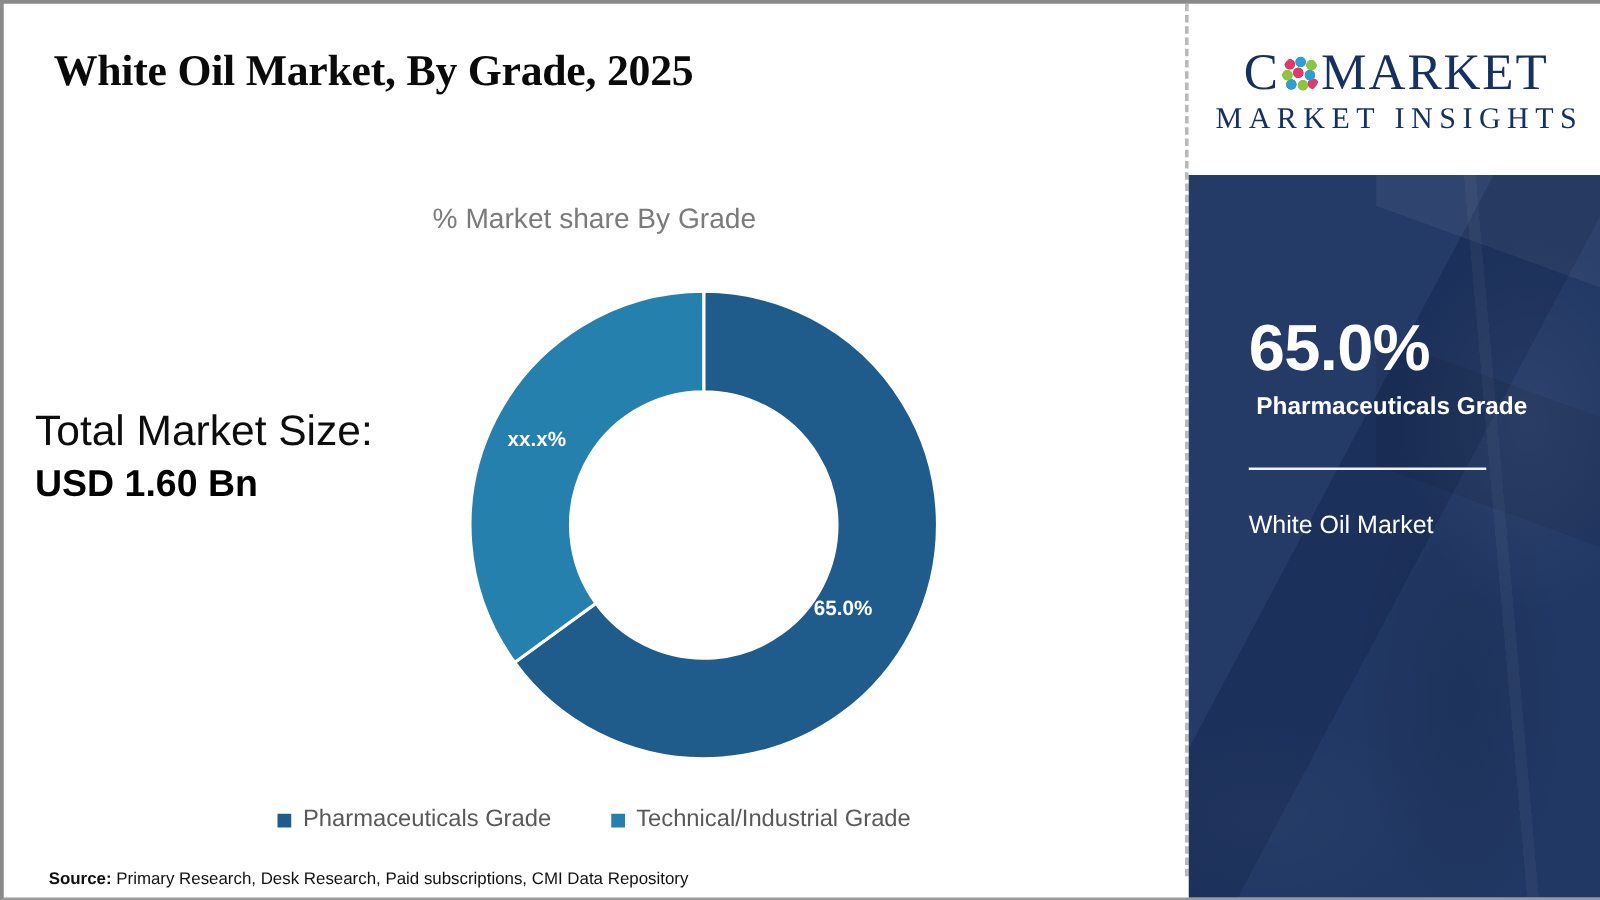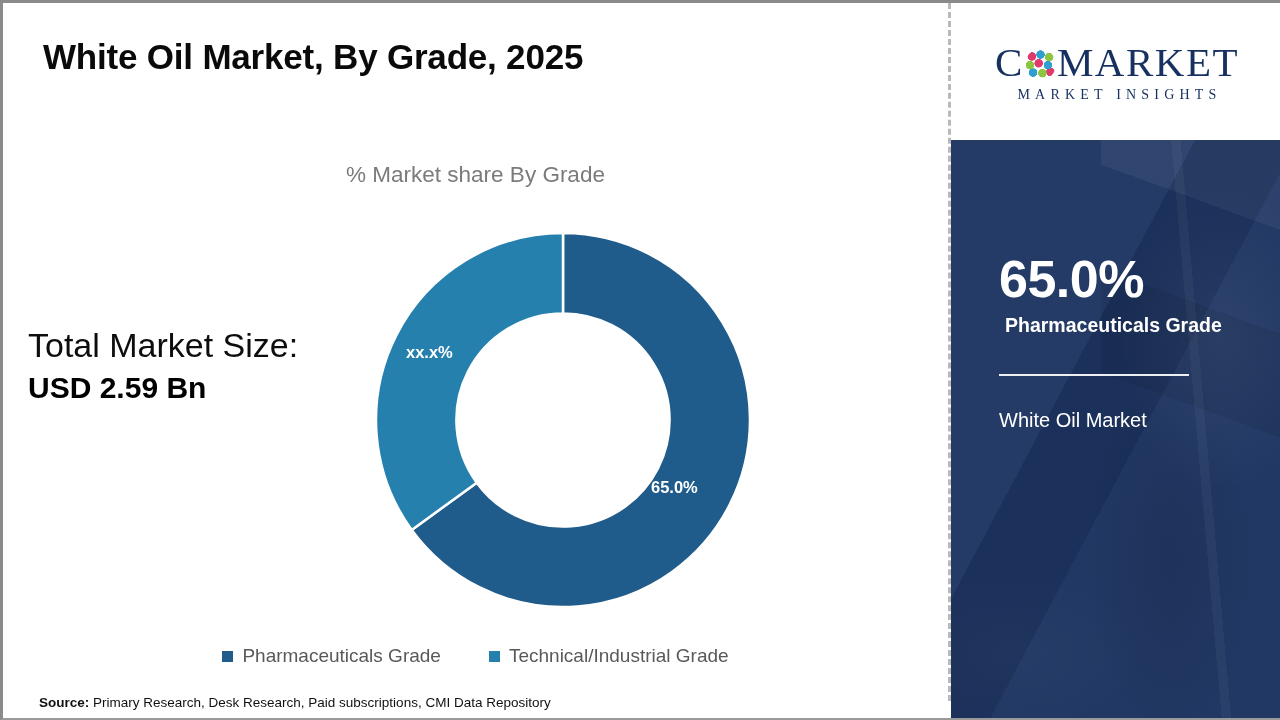--- a/index.html
+++ b/index.html
@@ -19,20 +19,21 @@
     border-bottom:2px solid #9a9a9a;
     overflow:hidden;
   }
 
   
   #title{
     position:absolute;left:40px;top:34px;
     font-size:35px;font-weight:bold;color:#0a0a0a;
     letter-spacing:-0.2px;
     white-space:nowrap;
+    font-family:Liberation Serif, serif;
   }
 
   
   #vsep{
     position:absolute;left:945px;top:0px;
     width:0px;height:698px;
     border-left:3px dashed #b9b9b9;
   }
 
   
@@ -63,21 +64,21 @@
       radial-gradient(circle at 16% 52%, #8cc63f 0 4px, transparent 4.5px),
       radial-gradient(circle at 44% 46%, #e03a6d 0 4px, transparent 4.5px),
       radial-gradient(circle at 74% 52%, #2f9fd0 0 4px, transparent 4.5px),
       radial-gradient(circle at 26% 76%, #2f9fd0 0 4px, transparent 4.5px),
       radial-gradient(circle at 56% 78%, #8cc63f 0 4px, transparent 4.5px),
       radial-gradient(circle at 82% 74%, #e03a6d 0 4px, transparent 4.5px),
       #ffffff;
   }
   #logo-sub{
     font-family:"Liberation Serif", serif;
-    font-size:14px;color:#16305f;
+    font-size:24px;color:#16305f;
     letter-spacing:5.2px;
     margin-top:4px;
     white-space:nowrap;
     padding-left:5px;
   }
 
   
   #right-panel{
     position:absolute;left:948px;top:137px;
     width:332px;height:583px;
@@ -217,20 +218,20 @@
       <span class="legend-text">Pharmaceuticals Grade</span>
     </div>
     <div class="legend-item">
       <span class="legend-swatch" style="background: rgb(37, 128, 174);"></span>
       <span class="legend-text">Technical/Industrial Grade</span>
     </div>
   </div>
 
   <div id="total-block">
     <div id="total-label">Total Market Size:</div>
-    <div id="total-value">USD 2.59 Bn</div>
+    <div id="total-value">USD 1.60 Bn</div>
   </div>
 
   <div id="source">
     <b>Source:</b><span> Primary Research, Desk Research, Paid subscriptions, CMI Data Repository</span>
   </div>
 
 </div>
 
 </body></html>

